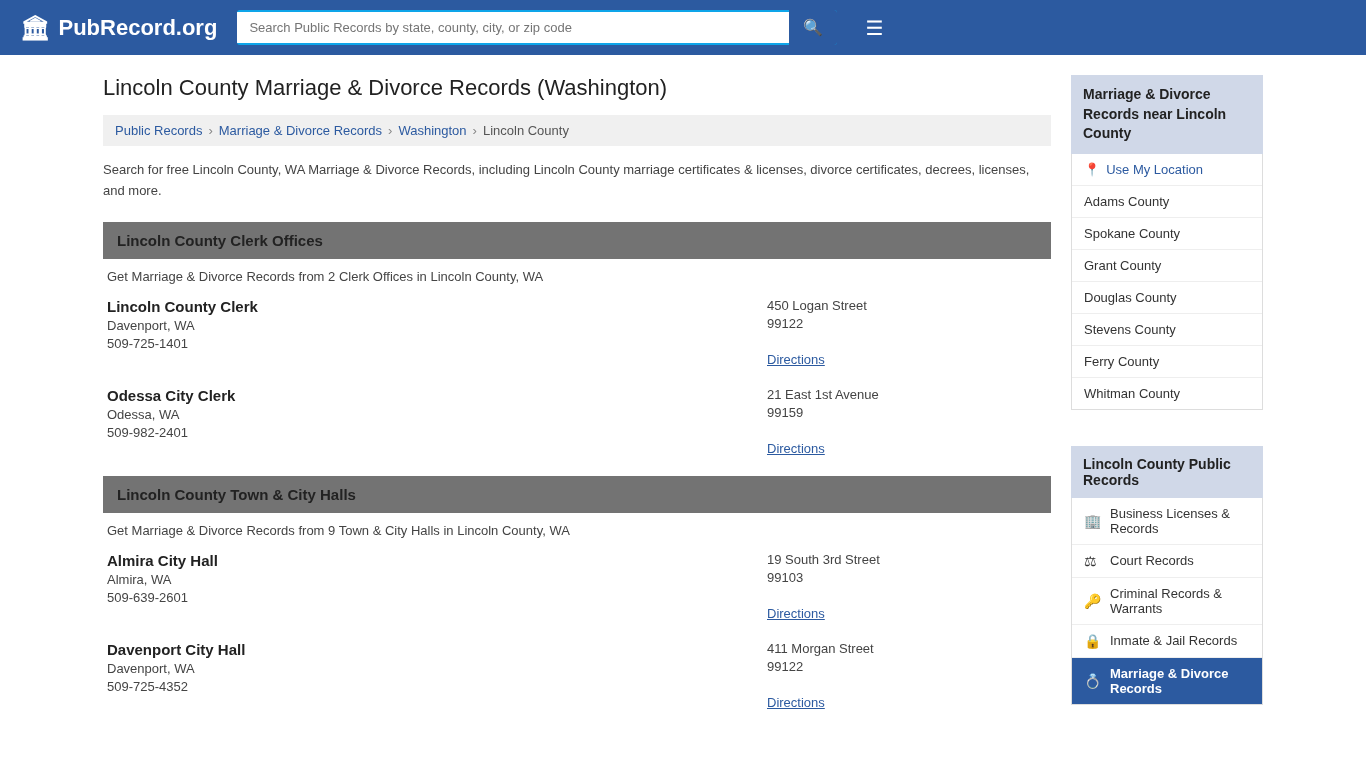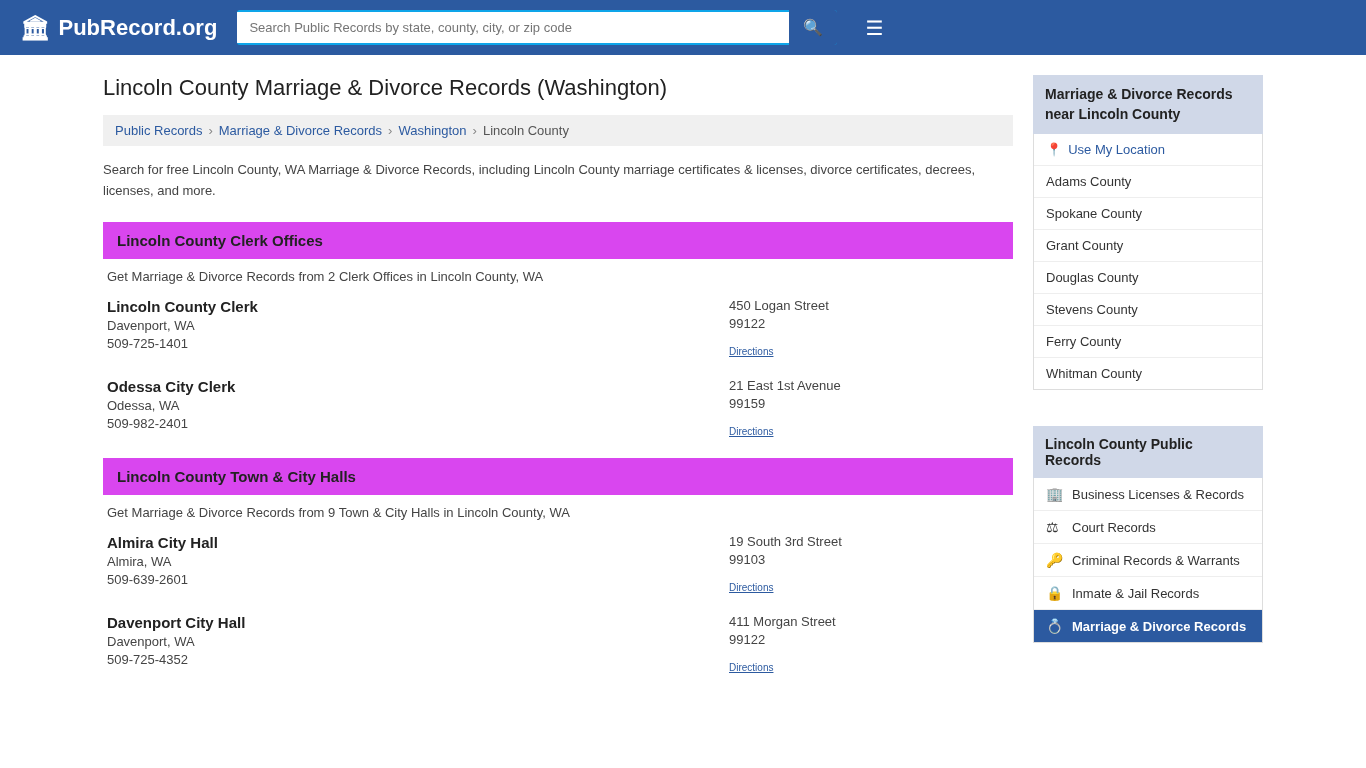--- a/index.html
+++ b/index.html
@@ -102,21 +102,21 @@
     
     .description {
       font-size: 13px;
       color: #444;
       margin-bottom: 20px;
       line-height: 1.6;
     }
 
     
     .section-header {
-      background: #d946ef;
+      background: #737373;
       padding: 10px 14px;
       font-size: 15px;
       font-weight: bold;
       color: #222;
       margin-bottom: 10px;
     }
 
     
     .sub-desc {
       font-size: 13px;
@@ -158,30 +158,30 @@
       font-size: 13px;
       color: #444;
       margin-bottom: 3px;
     }
     .record-zip {
       font-size: 13px;
       color: #444;
       margin-bottom: 3px;
     }
     .directions-link {
-      font-size: 10px;
+      font-size: 13px;
       color: #2c5aa0;
       cursor: pointer;
       display: inline-block;
-      margin-top: 12px;
+      margin-top: 18px;
     }
 
     
     .sidebar {
-      width: 230px;
+      width: 192px;
       flex-shrink: 0;
     }
 
     .sidebar-section-header {
       background: #d0d8e8;
       padding: 10px 12px;
       font-size: 14px;
       font-weight: bold;
       color: #222;
       margin-bottom: 0;

